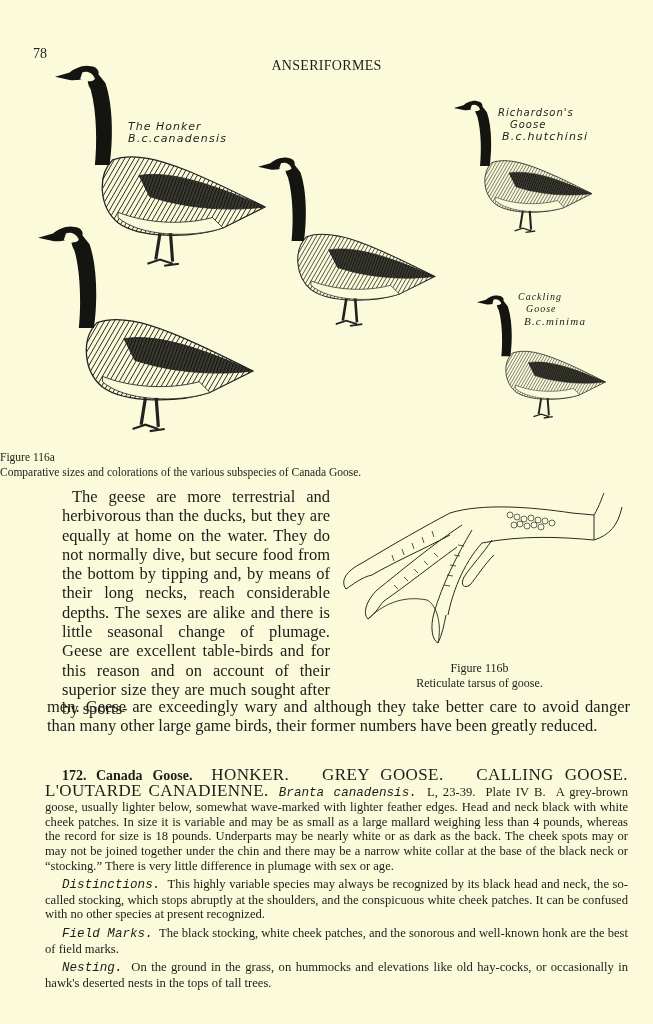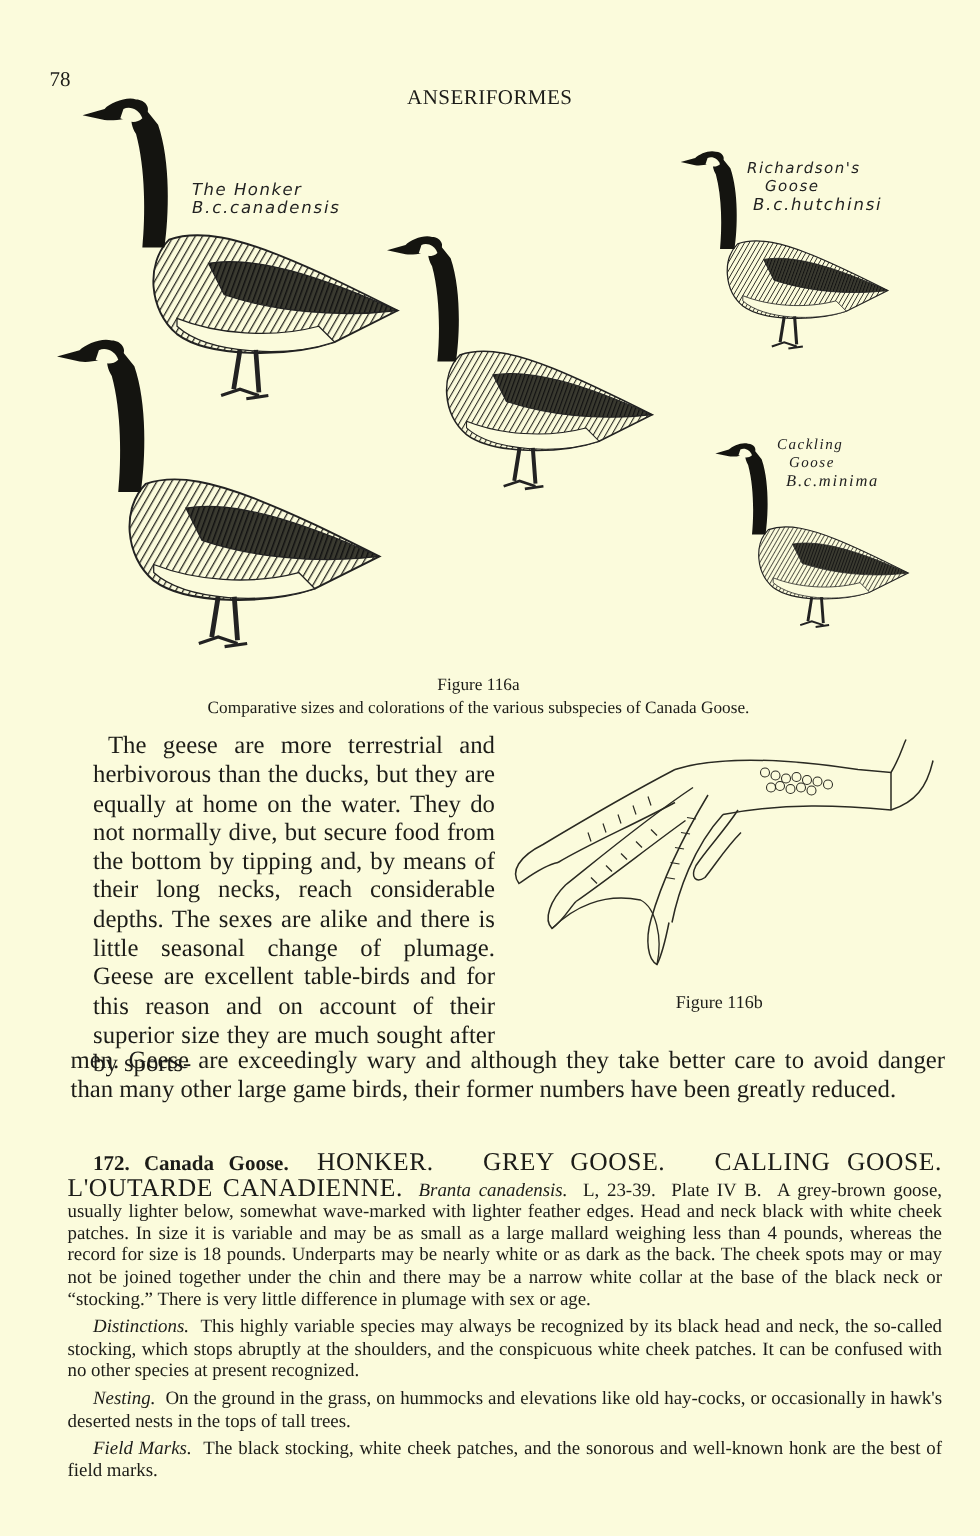--- a/index.html
+++ b/index.html
@@ -13,41 +13,41 @@
   .page-header { position: absolute; top: 30px; left: 0; width: 653px; height: 20px; }
   .page-number { position: absolute; left: 33px; top: 16px; font-size: 14px; }
   .running-head { position: absolute; left: 0; width: 653px; text-align: center; top: 0; font-size: 14px; letter-spacing: 0.3px; margin-top: 28px; }
 
   .fig-a { position: absolute; top: 55px; left: 30px; width: 600px; height: 390px; }
   .goose { position: absolute; }
   .goose svg { display: block; }
   .hand { position: absolute; font-family: "DejaVu Sans", sans-serif; font-style: italic; font-size: 11px; line-height: 12px; color: #222; letter-spacing: 1px; }
   .hand .sci { font-size: 11px; letter-spacing: 1.2px; }
 
-  .caption-a { position: absolute; top: 450px; left: 0; width: 638px; text-align: center; font-size: 11.5px; line-height: 15px; }
+  .caption-a { position: absolute; top: 450px; left: 0; width: 638px; font-size: 11.5px; line-height: 15px; }
 
   .body-text {
     position: absolute; left: 62px; top: 487px; width: 268px;
     font-size: 16.5px; line-height: 19.3px; text-align: justify;
   }
   .body-text .indent { display: inline-block; width: 10px; }
   .body-text-full {
     position: absolute; left: 47px; top: 697px; width: 583px;
     font-size: 16.5px; line-height: 19.3px; text-align: justify; text-align-last: left;
   }
 
   .fig-b { position: absolute; left: 332px; top: 485px; width: 300px; height: 210px; }
   .caption-b { position: absolute; left: 0; top: 176px; width: 295px; text-align: center; font-size: 12px; line-height: 15px; }
 
   .entry { position: absolute; left: 45px; top: 768px; width: 583px; font-size: 12.6px; line-height: 14.6px; text-align: justify; }
   .entry p { margin: 0; }
   .entry p.para { text-indent: 17px; }
   .entry .num, .entry .name { font-weight: bold; font-size: 14px; }
   .entry .sc { font-variant: small-caps; font-size: 17px; letter-spacing: 0.4px; }
-  .entry i { font-style: italic; }
+  .entry i { font-style: italic; font-family: Liberation Mono, monospace; }
   .gap { margin-top: 4px !important; }
 </style>
 </head>
 <body>
 
 <svg width="0" height="0" style="position:absolute">
   <defs>
     <pattern id="hatch" width="4" height="4" patternUnits="userSpaceOnUse" patternTransform="rotate(30)">
       <rect width="4" height="4" fill="#fbfbdc"></rect>
       <line x1="0" y1="0" x2="0" y2="4" stroke="#2a2a22" stroke-width="1.6"></line>
@@ -181,40 +181,41 @@
         <line x1="102" y1="68" x2="106" y2="72"></line>
       <line x1="112" y1="100" x2="118" y2="101"></line>
         <line x1="115" y1="90" x2="121" y2="91"></line>
         <line x1="118" y1="80" x2="124" y2="81"></line>
         <line x1="122" y1="70" x2="128" y2="71"></line>
         <line x1="126" y1="60" x2="132" y2="61"></line>
     </g>
   </svg>
   <div class="caption-b">
     <div>Figure 116b</div>
+    <div>Reticulate tarsus of goose.</div>
   </div>
 </div>
 
 <div class="body-text-full">men. Geese are exceedingly wary and although they take better care to avoid danger than many other large game birds, their former numbers have been greatly reduced.</div>
 
 <div class="entry">
   <p class="para">
     <span class="num">172.</span>
     <span class="name">Canada Goose.</span>
     &nbsp;<span class="sc" style="white-space:pre-wrap;">HONKER.   GREY GOOSE.   CALLING GOOSE.   L'OUTARDE CANADIENNE.</span>
     &nbsp;<i>Branta canadensis.</i>
     &nbsp;<span>L, 23-39.</span>
     &nbsp;<span>Plate IV B.</span>
     &nbsp;<span>A grey-brown goose, usually lighter below, somewhat wave-marked with lighter feather edges. Head and neck black with white cheek patches. In size it is variable and may be as small as a large mallard weighing less than 4 pounds, whereas the record for size is 18 pounds. Underparts may be nearly white or as dark as the back. The cheek spots may or may not be joined together under the chin and there may be a narrow white collar at the base of the black neck or “stocking.” There is very little difference in plumage with sex or age.</span>
   </p>
   <p class="para gap">
     <i>Distinctions.</i>
     &nbsp;<span>This highly variable species may always be recognized by its black head and neck, the so-called stocking, which stops abruptly at the shoulders, and the conspicuous white cheek patches. It can be confused with no other species at present recognized.</span>
   </p>
   <p class="para gap">
+    <i>Field Marks.</i>
+    &nbsp;<span>The black stocking, white cheek patches, and the sonorous and well-known honk are the best of field marks.</span>
+  </p>
+  <p class="para gap">
     <i>Nesting.</i>
     &nbsp;<span>On the ground in the grass, on hummocks and elevations like old hay-cocks, or occasionally in hawk's deserted nests in the tops of tall trees.</span>
   </p>
-  <p class="para gap">
-    <i>Field Marks.</i>
-    &nbsp;<span>The black stocking, white cheek patches, and the sonorous and well-known honk are the best of field marks.</span>
-  </p>
 </div>
 
 </body></html>

